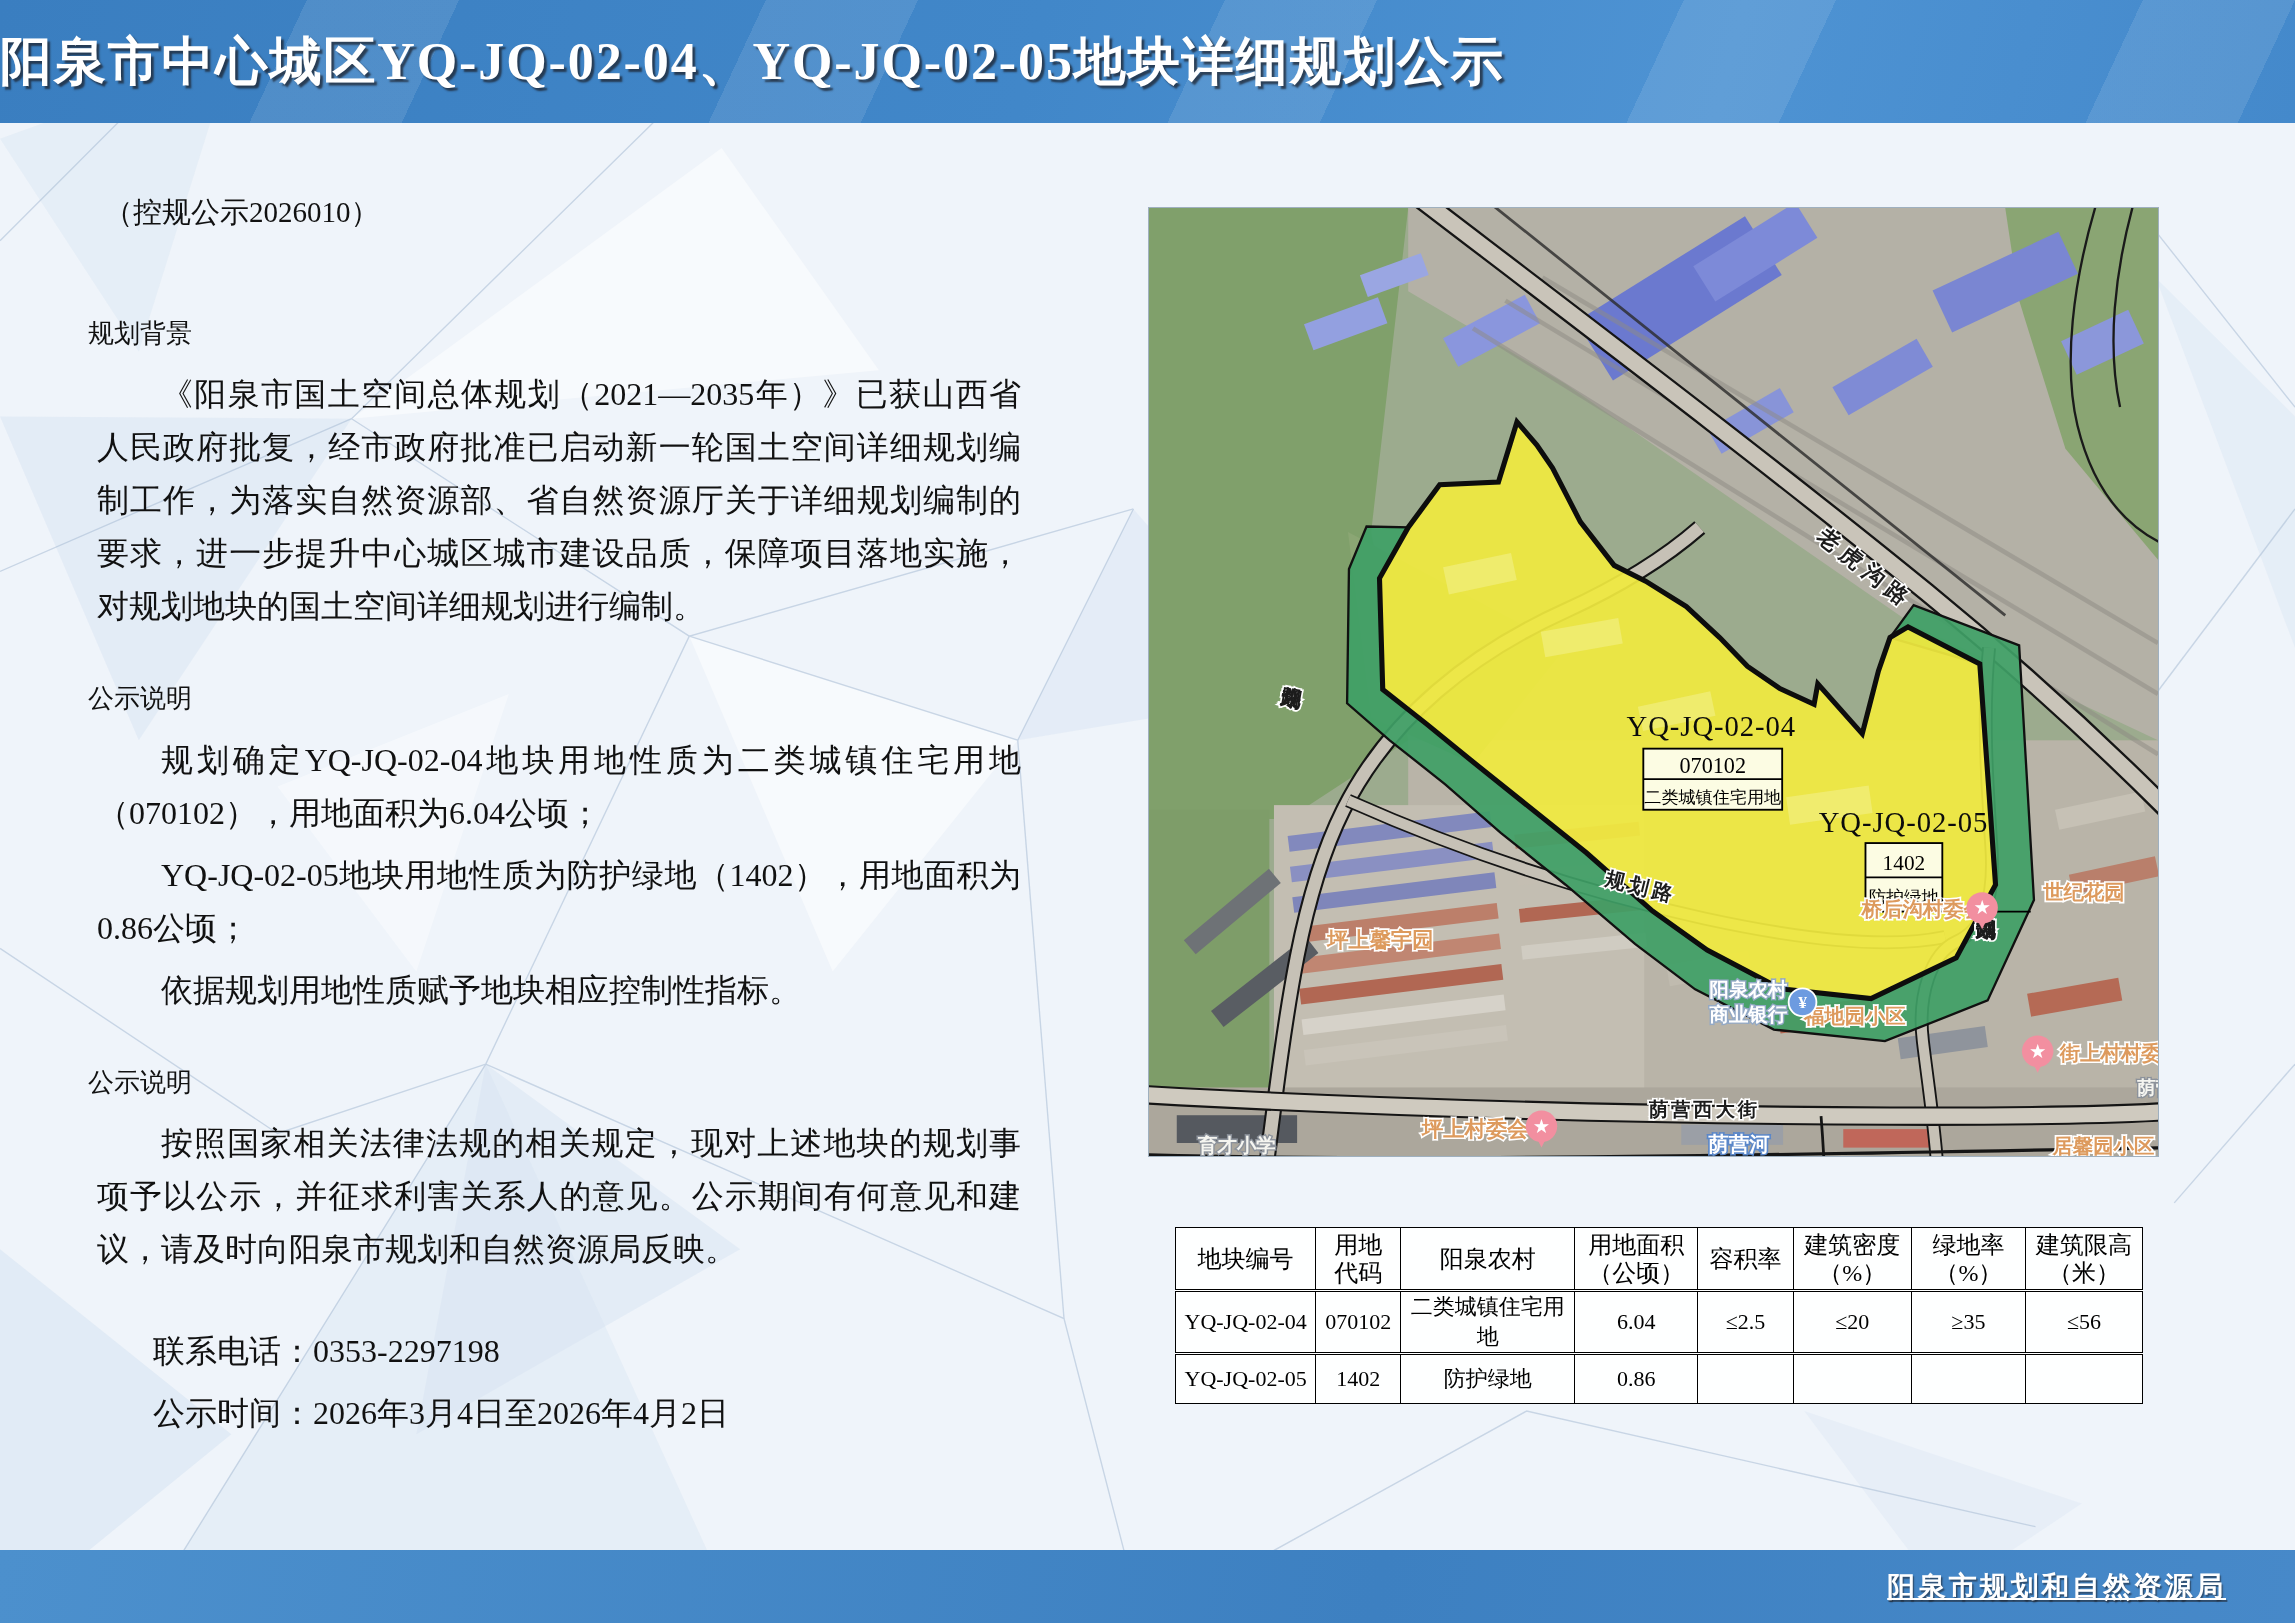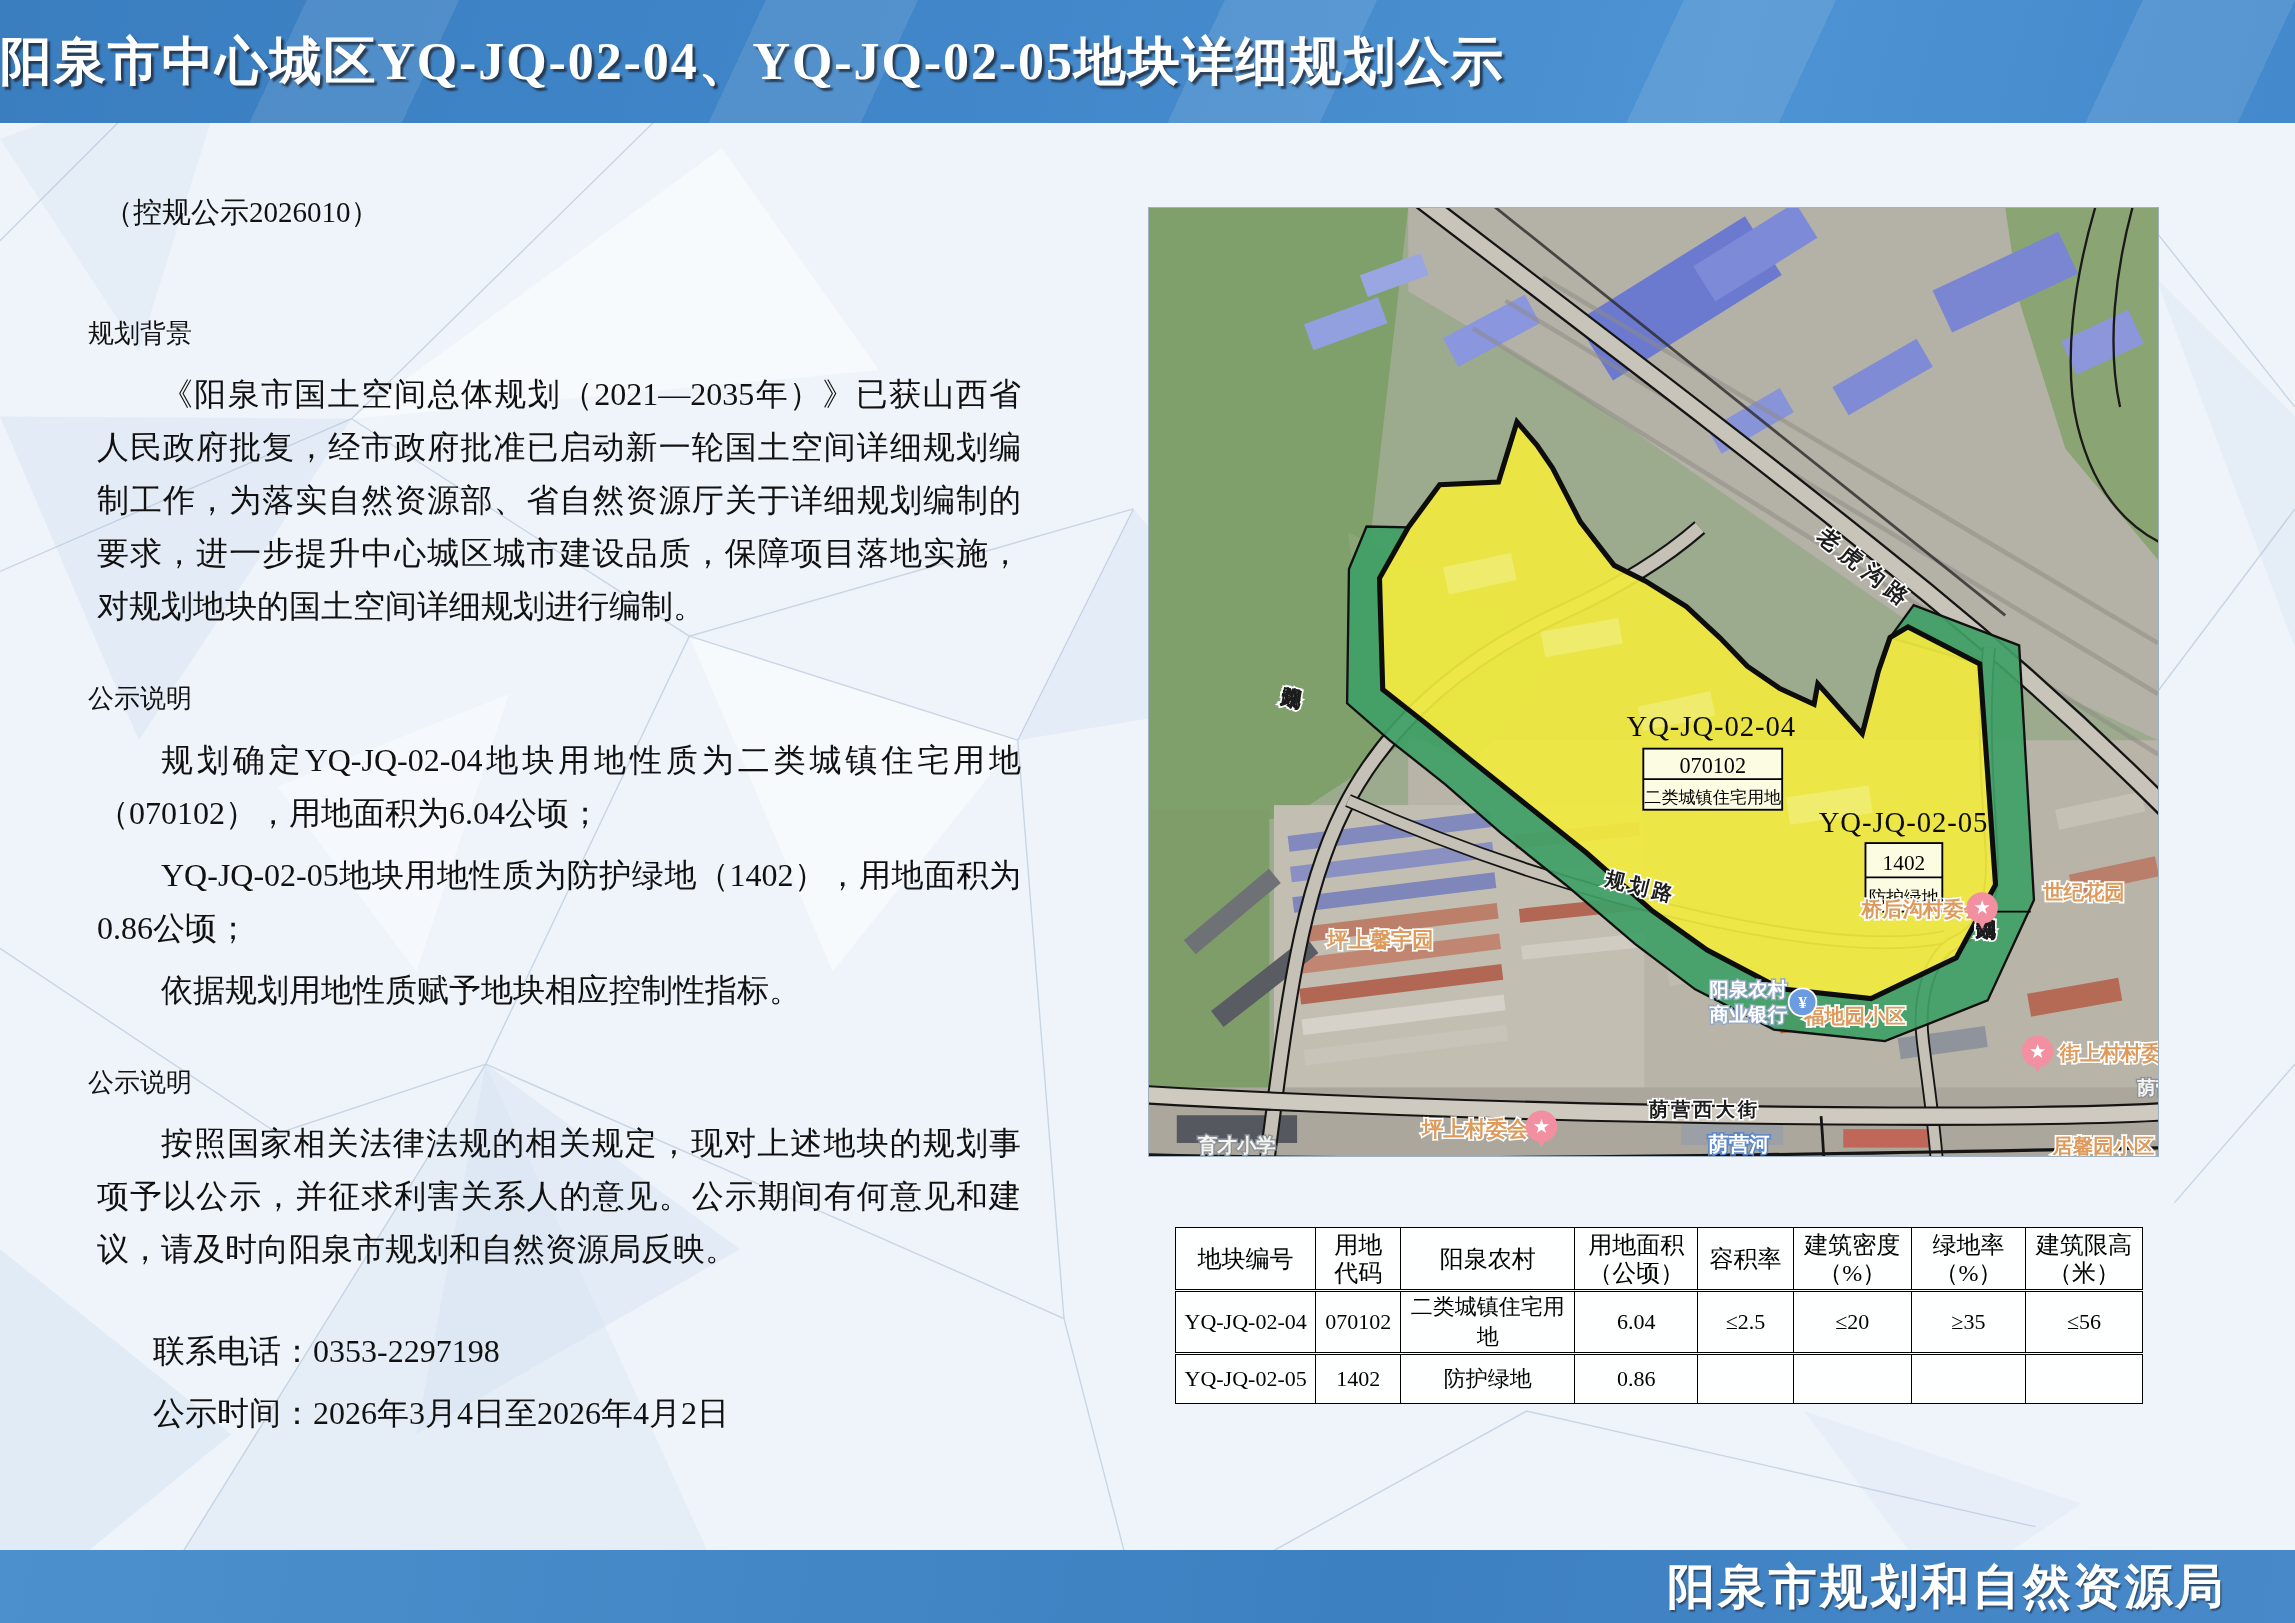--- a/index.html
+++ b/index.html
@@ -34,22 +34,22 @@
   table.tbl th{height:61px;font-size:24px;line-height:28px;white-space:pre-line;}
   table.tbl td{height:48px;font-size:22px;}
   table.tbl tr{border-left:1.9px solid #000;}
   table.tbl{border:1.9px solid #000;}
   table.tbl thead tr{border-bottom:3.2px double #000;}
   table.tbl tbody tr.r1{border-bottom:3.2px double #000;}
   
   .footer{position:absolute;left:0;top:1550px;width:2295px;height:73px;
     background:linear-gradient(100deg,#4c90cd,#3d80c1 60%,#4789c9);
     display:flex;align-items:center;justify-content:flex-end;padding-right:69px;box-sizing:border-box;}
-  .footer .agency{color:#fff;font-weight:700;font-size:48px;letter-spacing:2.8px;
-    text-shadow:1.4px 1.9px 1.4px rgba(30,35,45,.6);}
+  .footer .agency{color:#fff;font-weight:700;font-size:28px;letter-spacing:2.8px;
+    text-shadow:1.4px 1.9px 1.4px rgba(30,35,45,.6);text-decoration:underline;}
   
   text{font-family:"Liberation Serif",serif;}
   .poi{fill:#dd9a5d;stroke:#ffffff;stroke-width:7px;paint-order:stroke;font-weight:700;}
   .roadlab{fill:#1c1c1c;stroke:#ffffff;stroke-width:7px;paint-order:stroke;font-weight:700;}
   .whitelab{fill:#f5f5f0;stroke:#8c929b;stroke-width:6px;paint-order:stroke;font-weight:700;}
   .riverlab{fill:#ffffff;stroke:#5a87c9;stroke-width:7px;paint-order:stroke;font-weight:700;}
   .banklab{fill:#ffffff;stroke:#93a9c6;stroke-width:6px;paint-order:stroke;font-weight:700;}
   .vert{writing-mode:vertical-rl;text-orientation:upright;}
 </style>
 </head>

